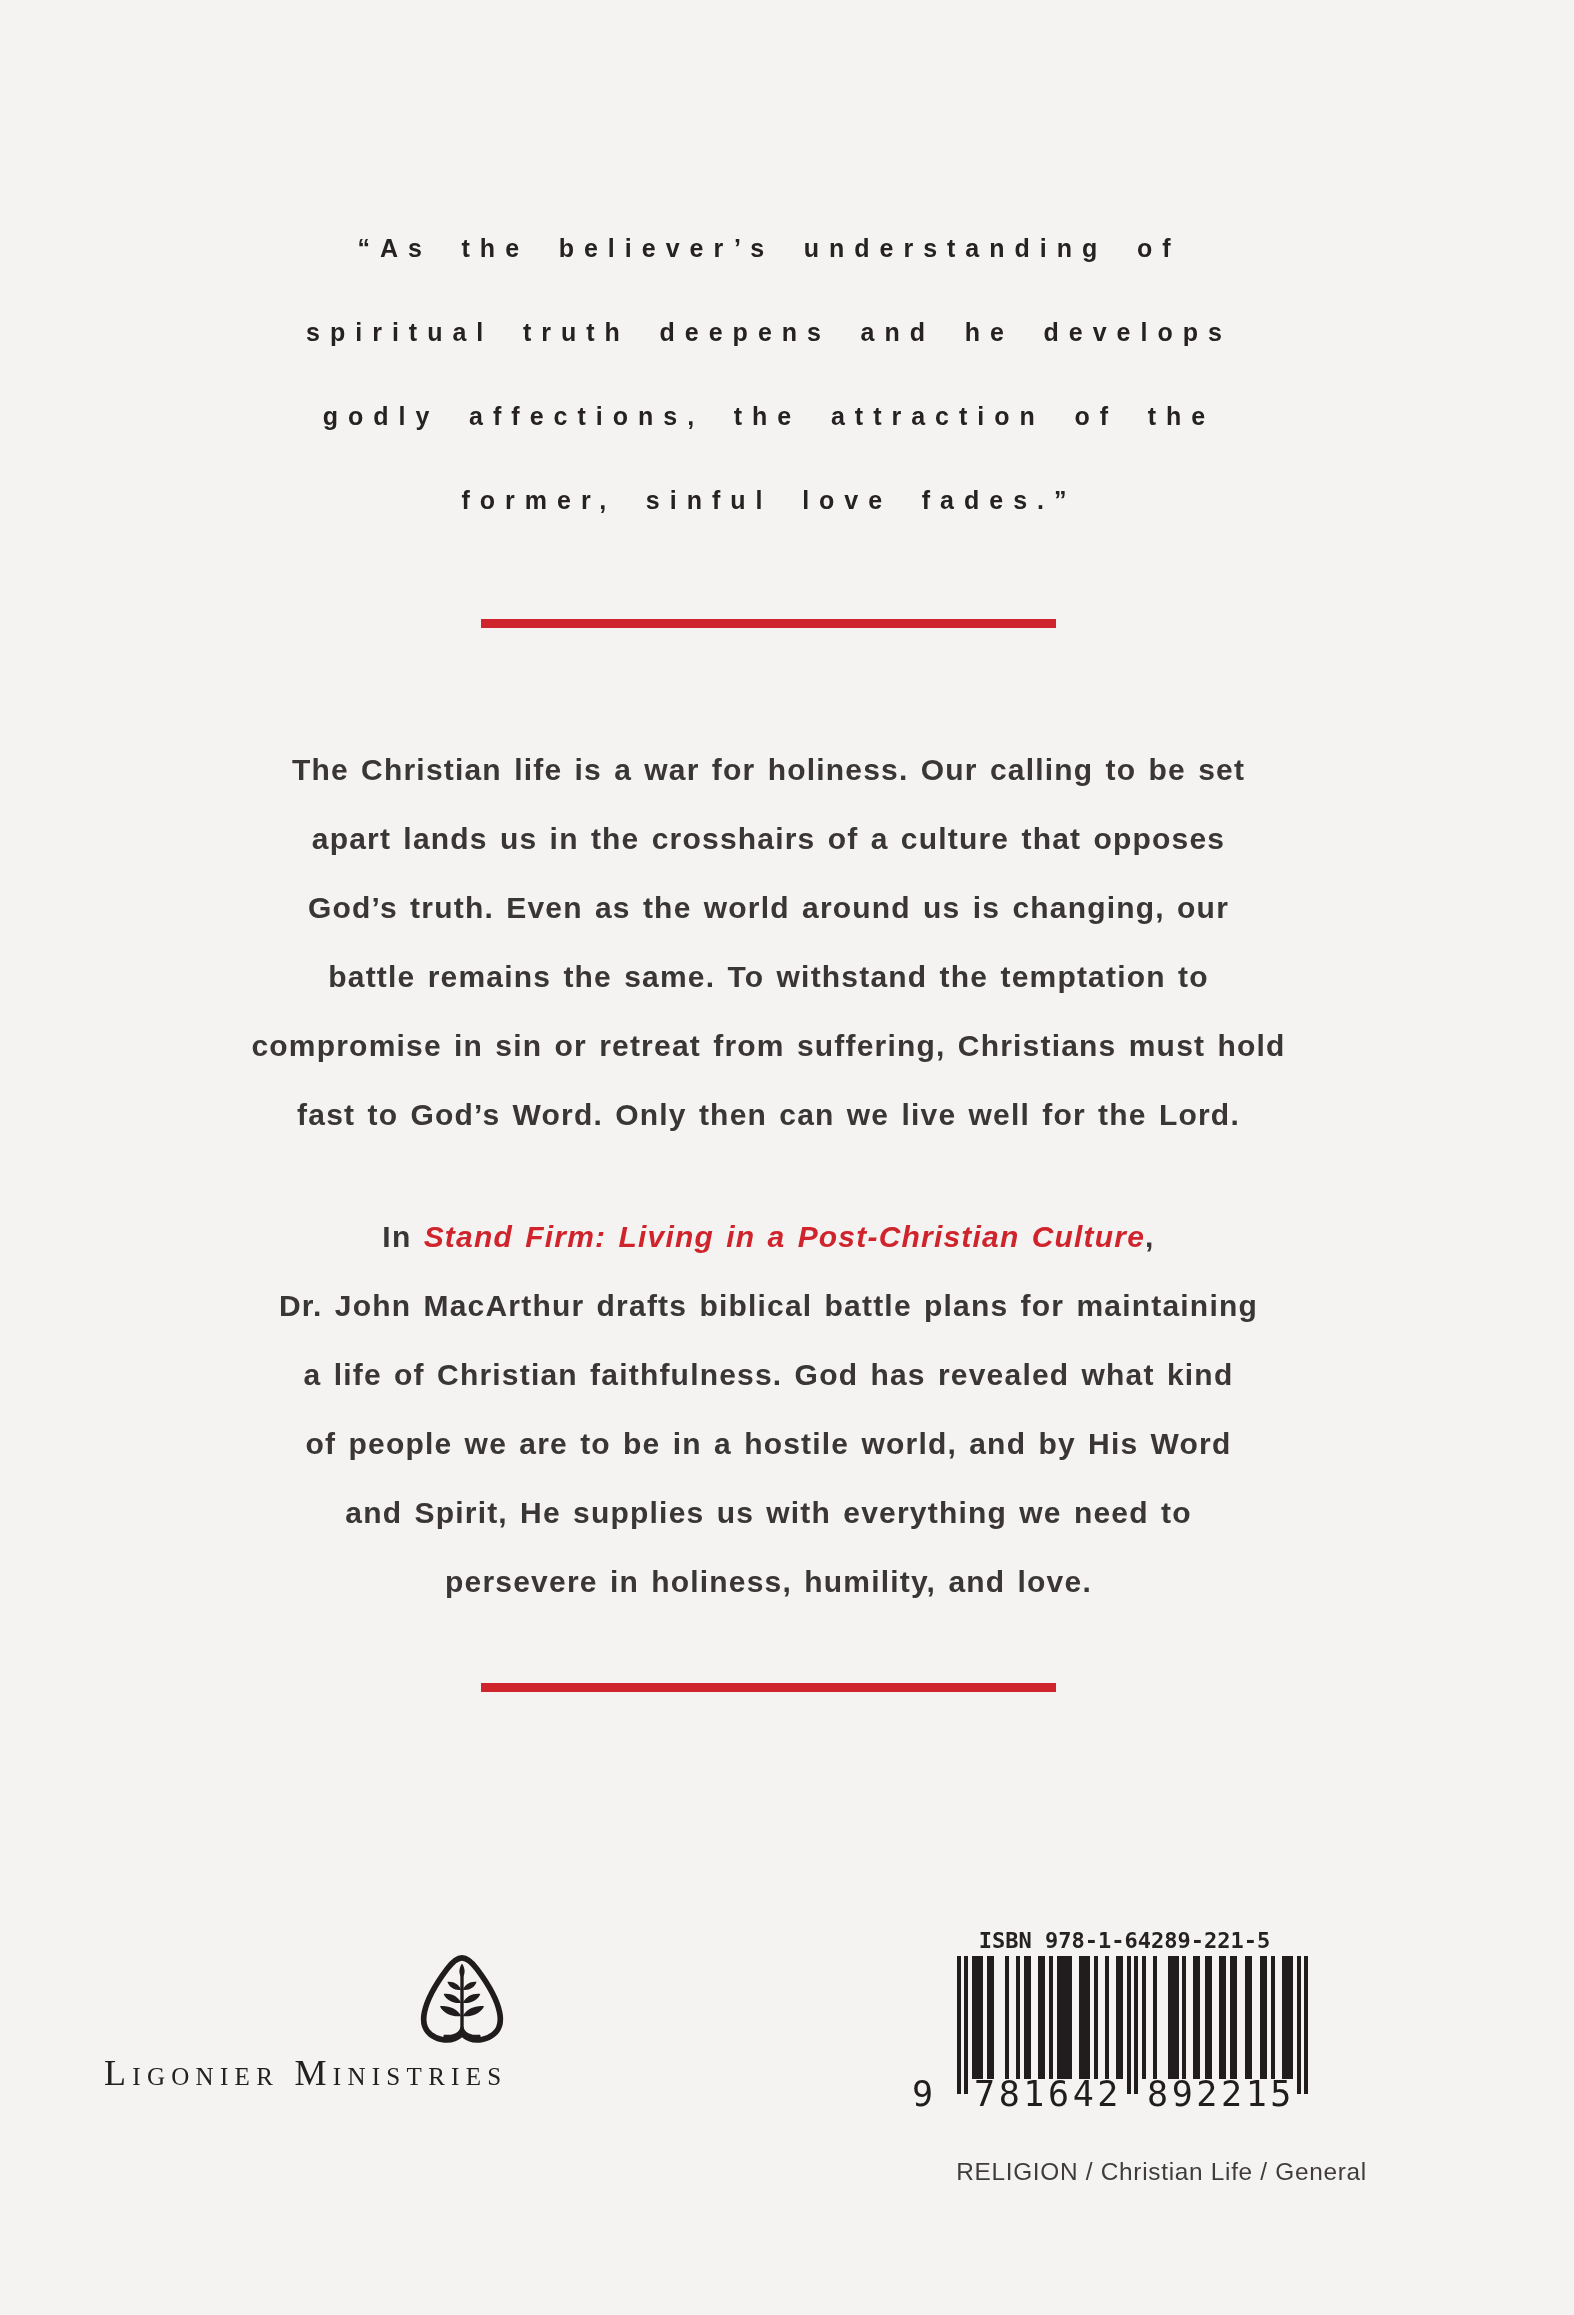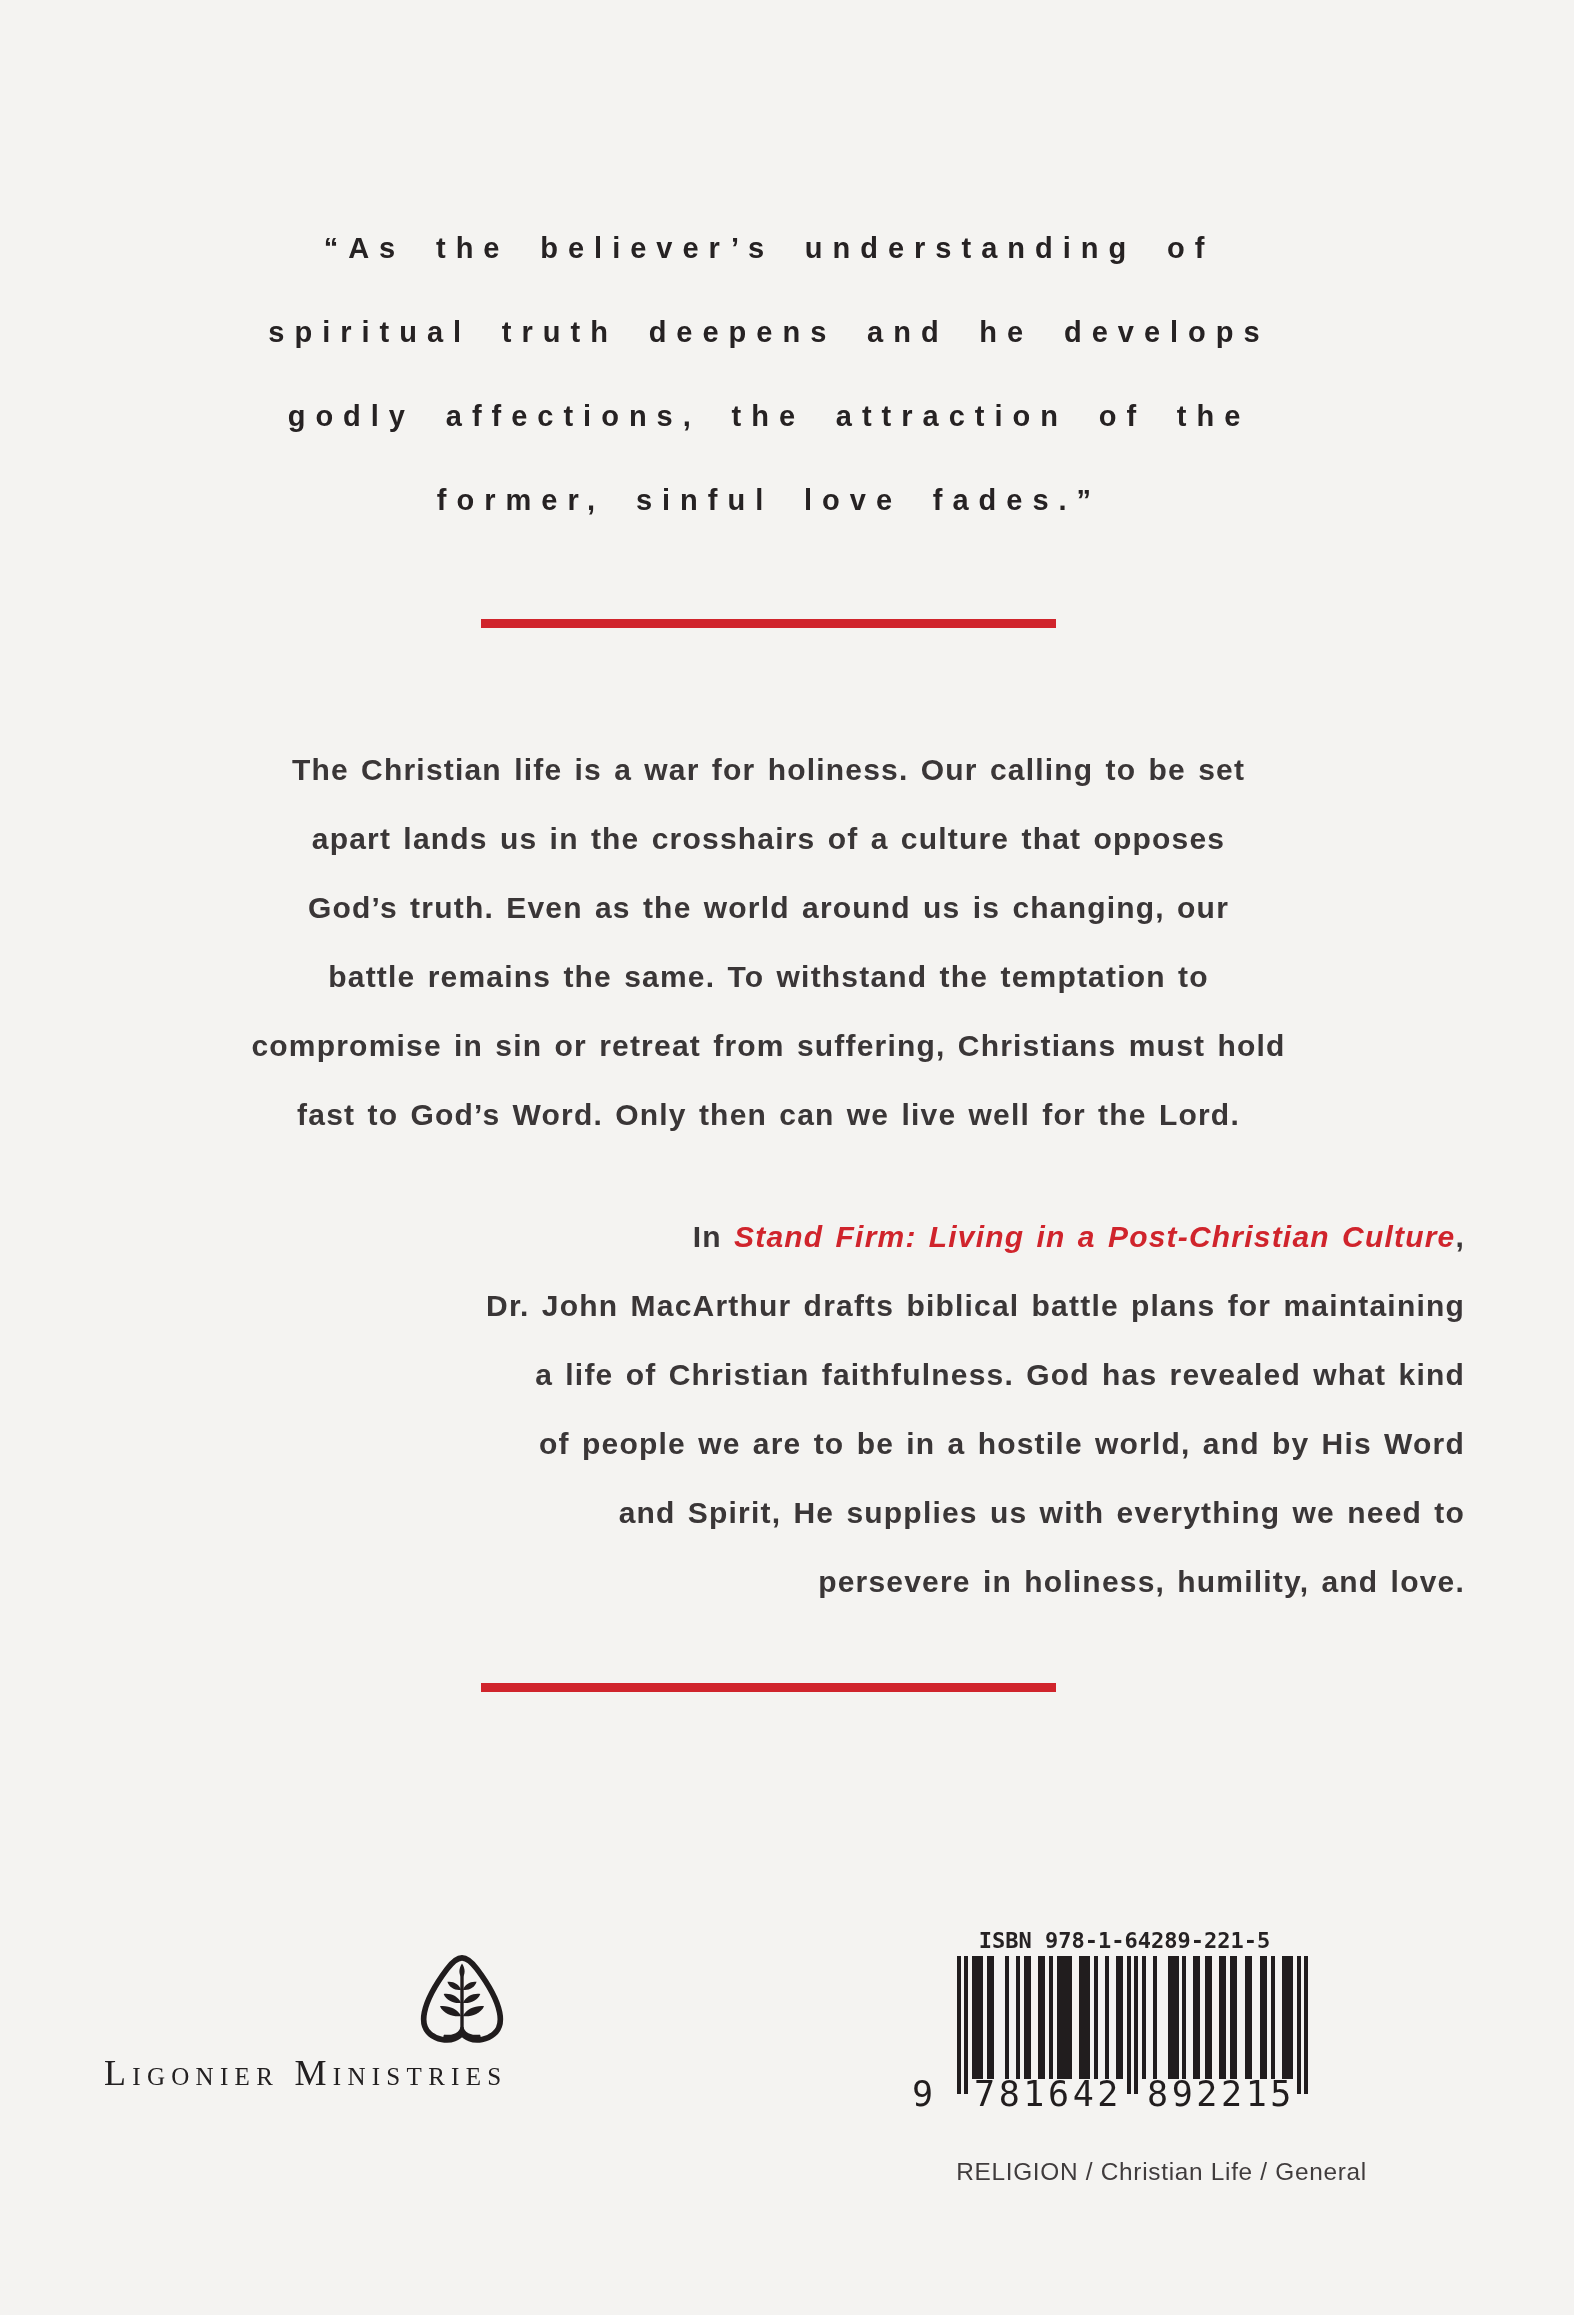--- a/index.html
+++ b/index.html
@@ -15,21 +15,21 @@
     width:1574px;height:2316px;
     background:var(--paper);
     overflow:hidden;
   }
 
   
   .quote{
     position:absolute;left:0;top:206px;width:1538px;
     text-align:center;
     font-weight:bold;
-    font-size:29px;
+    font-size:25px;
     letter-spacing:10px;
     word-spacing:12.7px;
     line-height:84px;
     color:var(--ink);
   }
 
   
   .divider{position:absolute;left:481px;width:575px;height:9px;background:var(--accent);}
   .divider.d1{top:619px;}
   .divider.d2{top:1683px;}
@@ -39,21 +39,21 @@
     position:absolute;left:72px;width:1393px;
     text-align:center;
     font-size:30px;
     font-weight:700;
     letter-spacing:1.2px;
     word-spacing:2.7px;
     line-height:69px;
     color:var(--ink-light);
   }
   .para.p1{top:735px;}
-  .para.p2{top:1202px;text-align:right;}
+  .para.p2{top:1202px;}
   .book-title{color:var(--accent);font-style:italic;}
 
   
   .logo{position:absolute;left:414px;top:1955px;width:96px;height:94px;}
   .publisher{
     position:absolute;left:104px;top:2052px;width:724px;
     text-align:left;
     font-family:"Liberation Serif",serif;
     font-variant:small-caps;
     font-size:36px;

